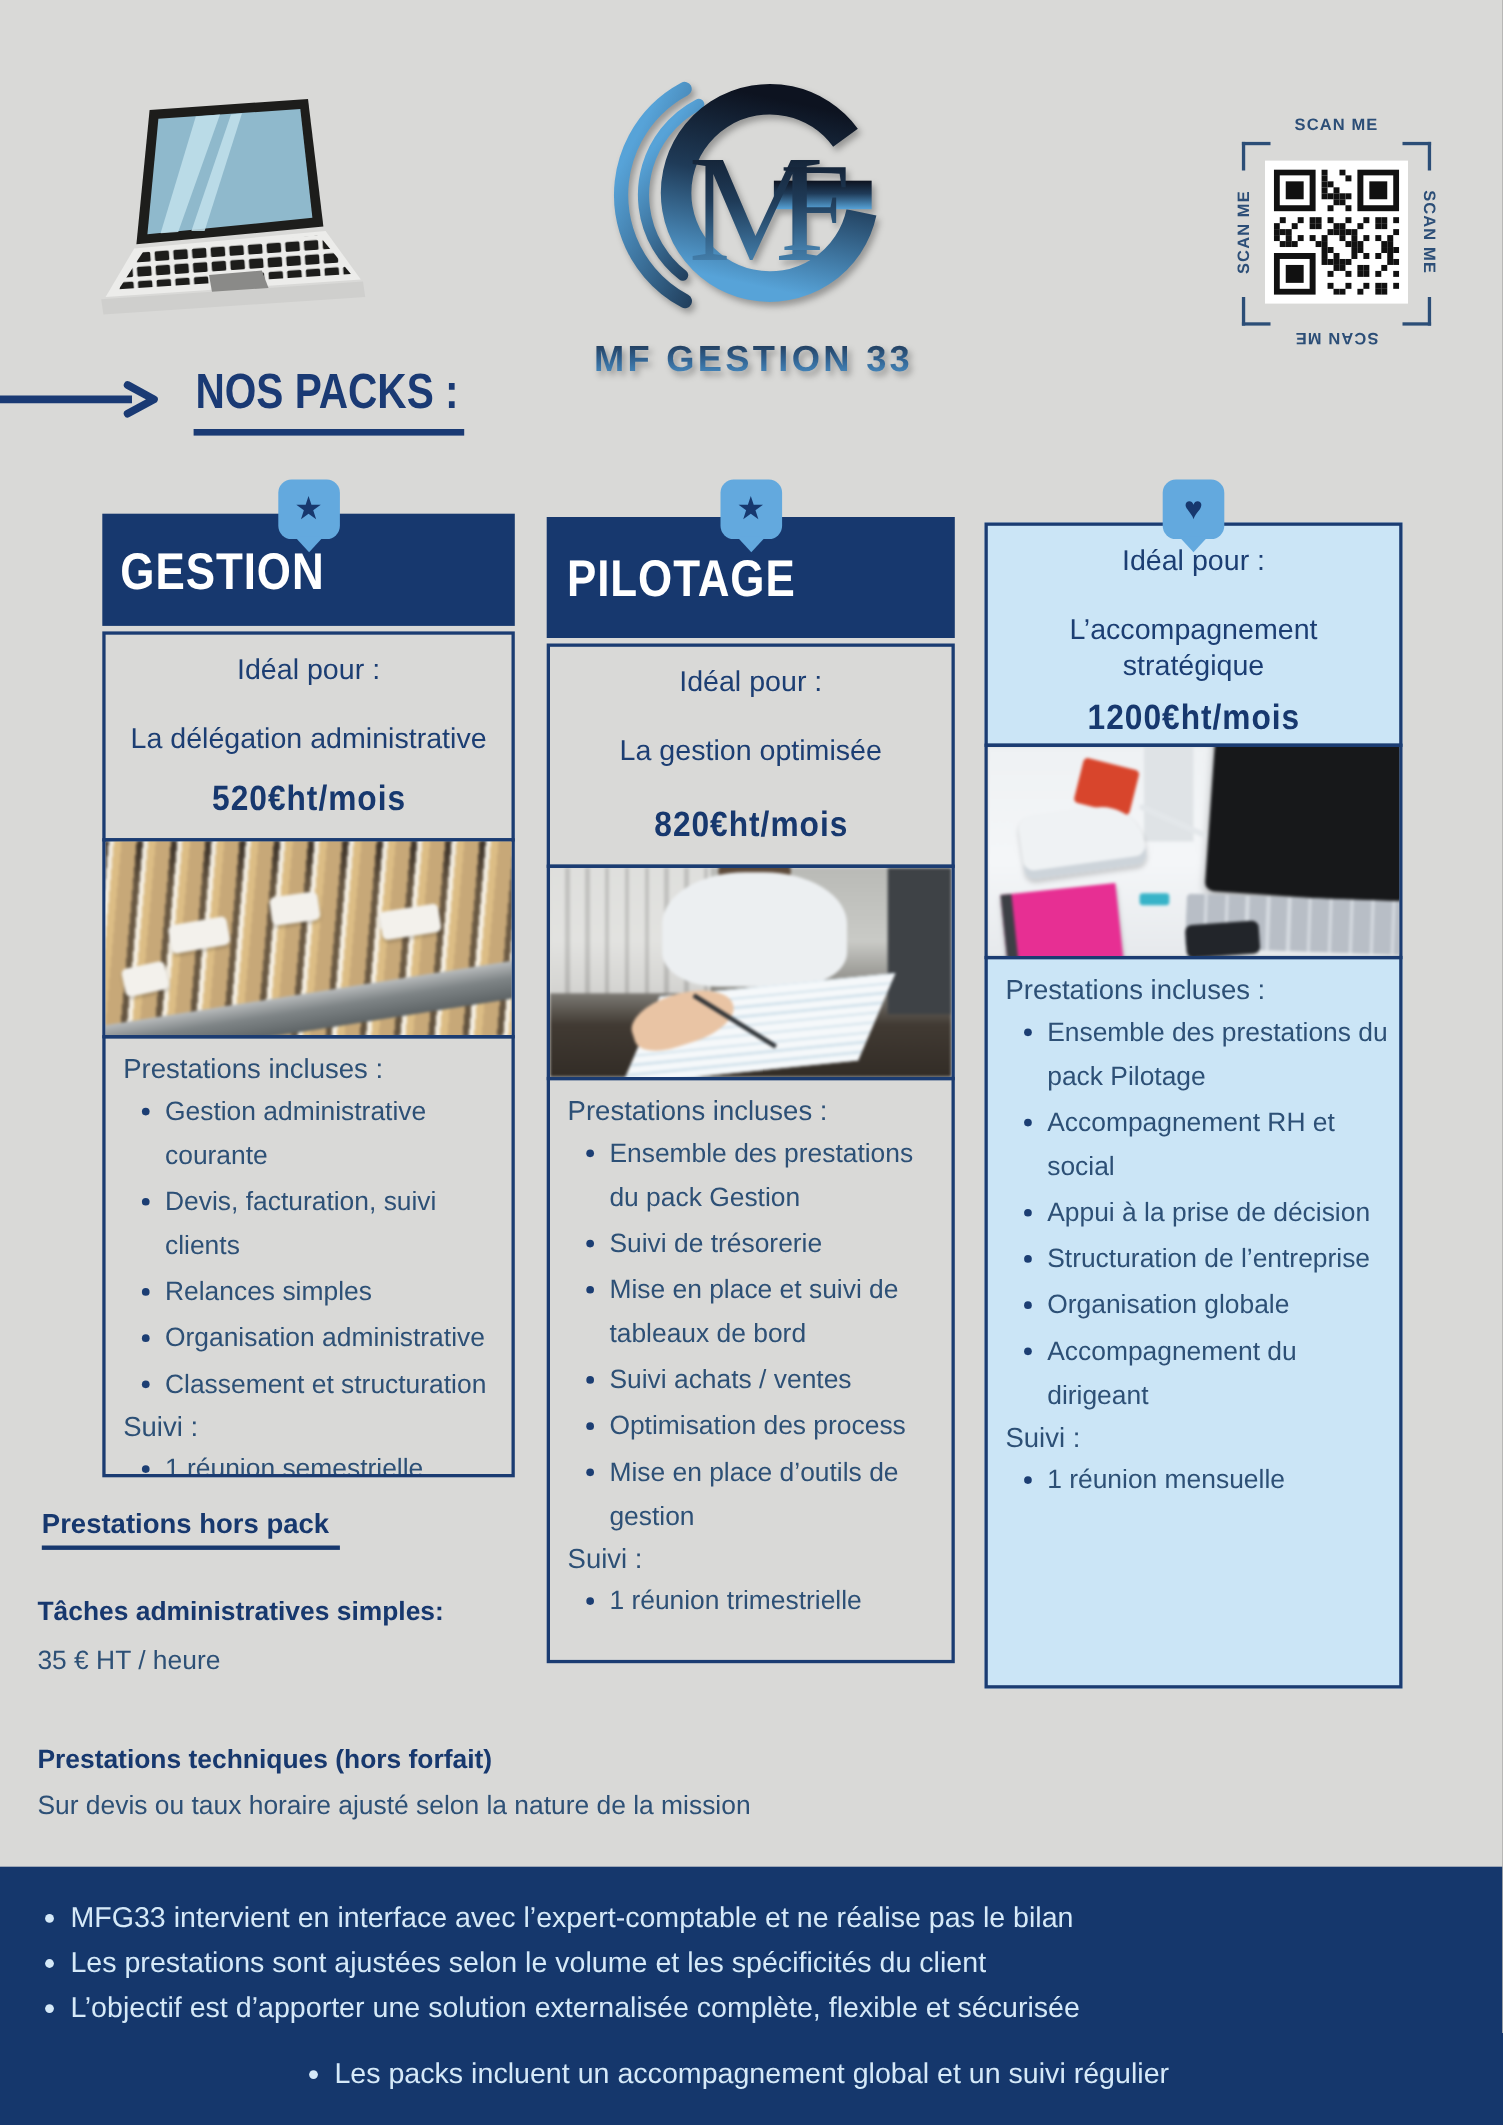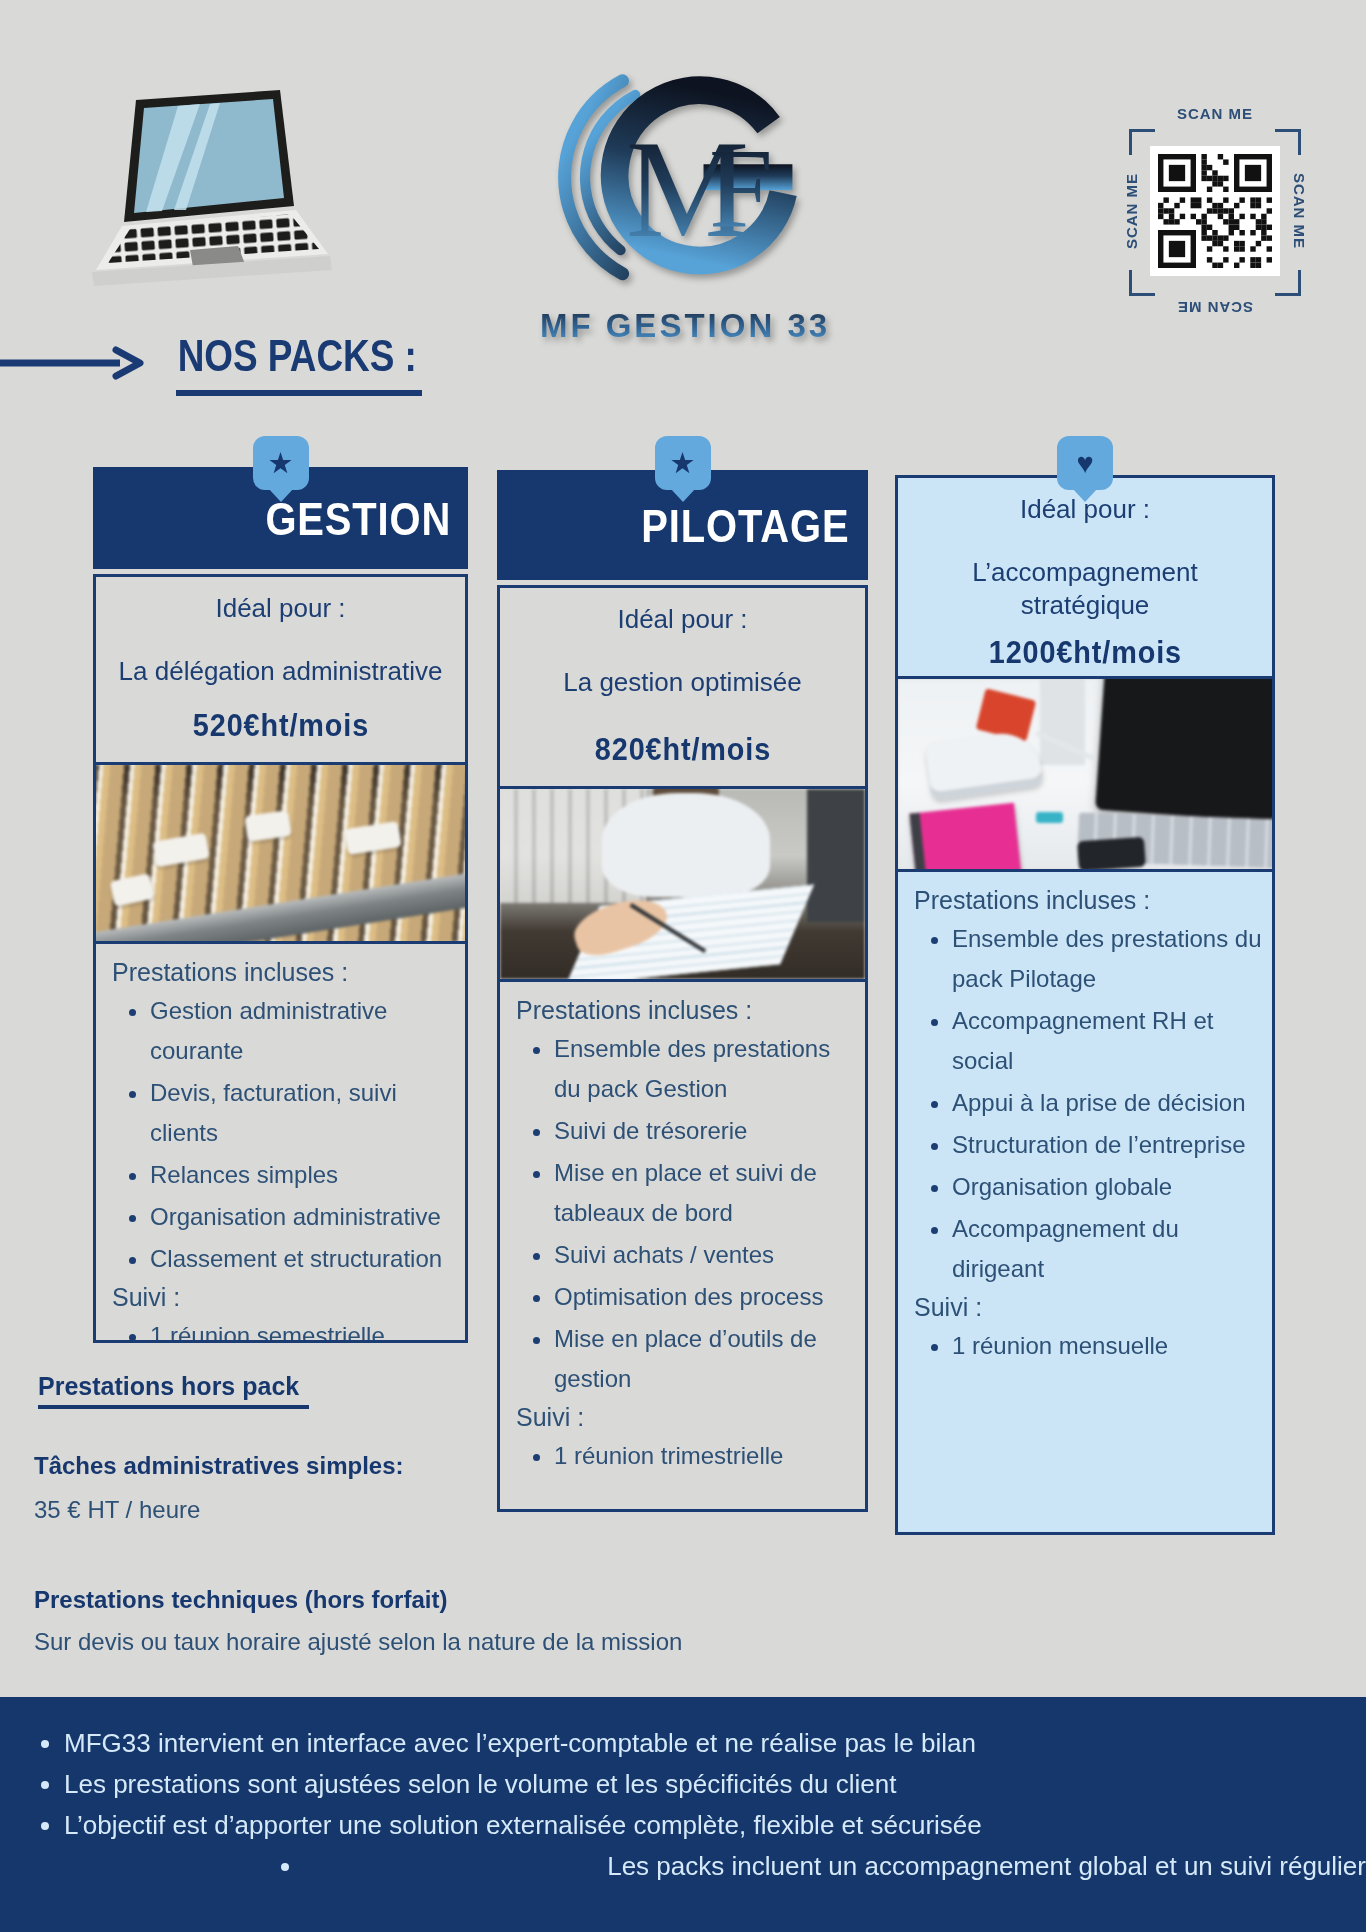--- a/index.html
+++ b/index.html
@@ -42,21 +42,21 @@
   .card-1 { left:93px;  width:375px; height:907px;  }
   .card-2 { left:497px; width:371px; height:1076px; }
   .card-3 { left:895px; width:380px; height:1099px; }
   .badge-row { position:relative; height:34px; }
   .badge { position:absolute; left:50%; top:0; transform:translateX(-50%);
            width:56px; height:54px; background:#63a9de; border-radius:12px; z-index:2;
            display:flex; align-items:center; justify-content:center;
            color:#17386e; font-size:29px; line-height:1; }
   .badge::after { content:""; position:absolute; left:50%; bottom:-12px; transform:translateX(-50%);
                   border:13px solid transparent; border-top:14px solid #63a9de; border-bottom:none; }
-  .band { height:110px; background:#17386e; display:flex; align-items:center; justify-content:flex-end; }
+  .band { height:110px; background:#17386e; display:flex; align-items:center; justify-content:flex-start; }
   .band .title { color:#fff; font-size:47px; font-weight:bold; letter-spacing:1px;
                  transform:scaleX(.85); white-space:nowrap; }
   .gap5 { height:5px; }
   .intro { height:204px; border:3px solid #1b3c72; display:flex; flex-direction:column;
            align-items:center; text-align:center; padding:14px 18px 18px;gap:13px; }
   .theme-gray .intro, .theme-gray .list  { background:#d9d9d7; }
   .theme-blue .intro, .theme-blue .list  { background:#cbe5f6; }
   .ideal { font-size:26px; color:#1c3e73; margin-top:2px; }
   .subtitle { font-size:26px; color:#1c3e73; margin-top:18px; line-height:1.25; }
   .price { margin-top:auto; font-size:32px; font-weight:bold; letter-spacing:1px;
@@ -129,21 +129,21 @@
   .t1b { left:34px; top:1452px; }
   .t1v { left:34px; top:1496px; }
   .t2b { left:34px; top:1586px; }
   .t2v { left:34px; top:1628px; }
   
   .footer { position:absolute; left:0; top:1697px; width:1366px; height:235px; background:#15376c;
             color:#d5e9f8; }
   .footer ul { margin:26px 0 0 0; padding-left:64px; list-style:disc; }
   .footer li { font-size:26px; line-height:41px; }
   .footer li::marker { color:#d5e9f8; }
-  .footer li.indent { margin-left:240px; list-style:disc;text-align:right; }
+  .footer li.indent { margin-left:240px; margin-top:19px; list-style:disc; }
 </style>
 </head>
 <body>
 
 <div class="page">
 
   <svg class="laptop" viewBox="0 0 262 225">
     <defs>
       <pattern id="keys" width="17" height="13" patternUnits="userSpaceOnUse" patternTransform="rotate(-4)">
         <rect x="1.5" y="1.5" width="13" height="9" rx="1.5" fill="#1d1d1b"></rect>

